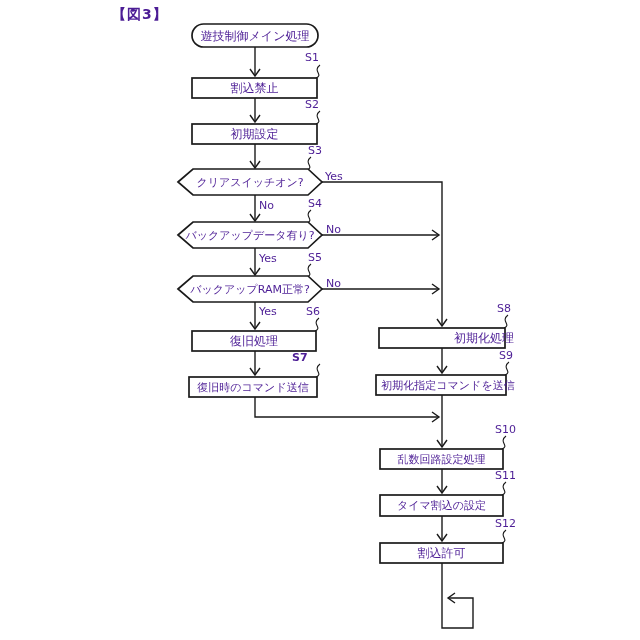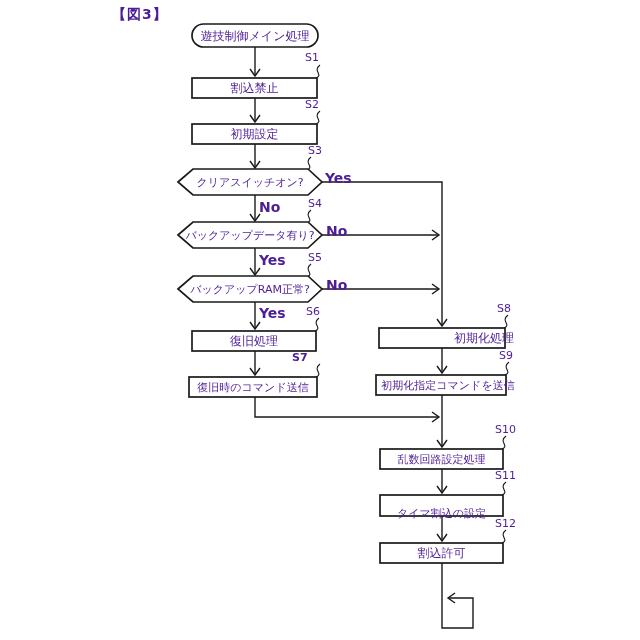--- a/index.html
+++ b/index.html
@@ -11,21 +11,21 @@
     position:absolute;left:112px;top:6px;font-size:14px;font-weight:600;letter-spacing:1px;
     white-space:nowrap;
   }
   svg.canvas{position:absolute;left:0;top:0;width:640px;height:640px;}
   .node-label{
     position:absolute;display:flex;align-items:center;justify-content:center;
     font-size:12px;white-space:nowrap;line-height:1;
   }
   .node-label.small{font-size:11px;}
   .step-id{position:absolute;font-size:11px;line-height:1;white-space:nowrap;}
-  .branch-label{position:absolute;font-size:14px;line-height:1;white-space:nowrap;font-weight:bold;}
+  .branch-label{position:absolute;font-size:11px;line-height:1;white-space:nowrap;}
 </style>
 </head>
 <body>
 
 <div class="sheet">
 
   <div class="fig-title">【図3】</div>
 
   <svg class="canvas" viewBox="0 0 640 640">
     <defs>
@@ -89,21 +89,21 @@
   <div class="node-label" style="left:192px;top:78px;width:125px;height:20px;">割込禁止</div>
   <div class="node-label" style="left:192px;top:124px;width:125px;height:20px;">初期設定</div>
   <div class="node-label small" style="left:178px;top:169px;width:144px;height:26px;">クリアスイッチオン?</div>
   <div class="node-label small" style="left:178px;top:222px;width:144px;height:26px;">バックアップデータ有り?</div>
   <div class="node-label small" style="left:178px;top:276px;width:144px;height:26px;">バックアップRAM正常?</div>
   <div class="node-label" style="left:192px;top:331px;width:124px;height:20px;border-radius:7px;">復旧処理</div>
   <div class="node-label small" style="left:189px;top:377px;width:128px;height:20px;">復旧時のコマンド送信</div>
   <div class="node-label" style="left:379px;top:328px;width:126px;height:20px;padding-left:42px;">初期化処理</div>
   <div class="node-label small" style="left:376px;top:375px;width:144px;height:20px;">初期化指定コマンドを送信</div>
   <div class="node-label small" style="left:380px;top:449px;width:123px;height:20px;">乱数回路設定処理</div>
-  <div class="node-label small" style="left:380px;top:495px;width:123px;height:21px;margin-top:8px;">タイマ割込の設定</div>
+  <div class="node-label small" style="left:380px;top:495px;width:123px;height:21px;">タイマ割込の設定</div>
   <div class="node-label" style="left:380px;top:543px;width:123px;height:20px;">割込許可</div>
 
   <div class="step-id" style="left:305px;top:52px;">S1</div>
   <div class="step-id" style="left:305px;top:99px;">S2</div>
   <div class="step-id" style="left:308px;top:145px;">S3</div>
   <div class="step-id" style="left:308px;top:198px;">S4</div>
   <div class="step-id" style="left:308px;top:252px;">S5</div>
   <div class="step-id" style="left:306px;top:306px;">S6</div>
   <div class="step-id" style="left:292px;top:352px;font-weight:bold;">S7</div>
   <div class="step-id" style="left:497px;top:303px;">S8</div>

